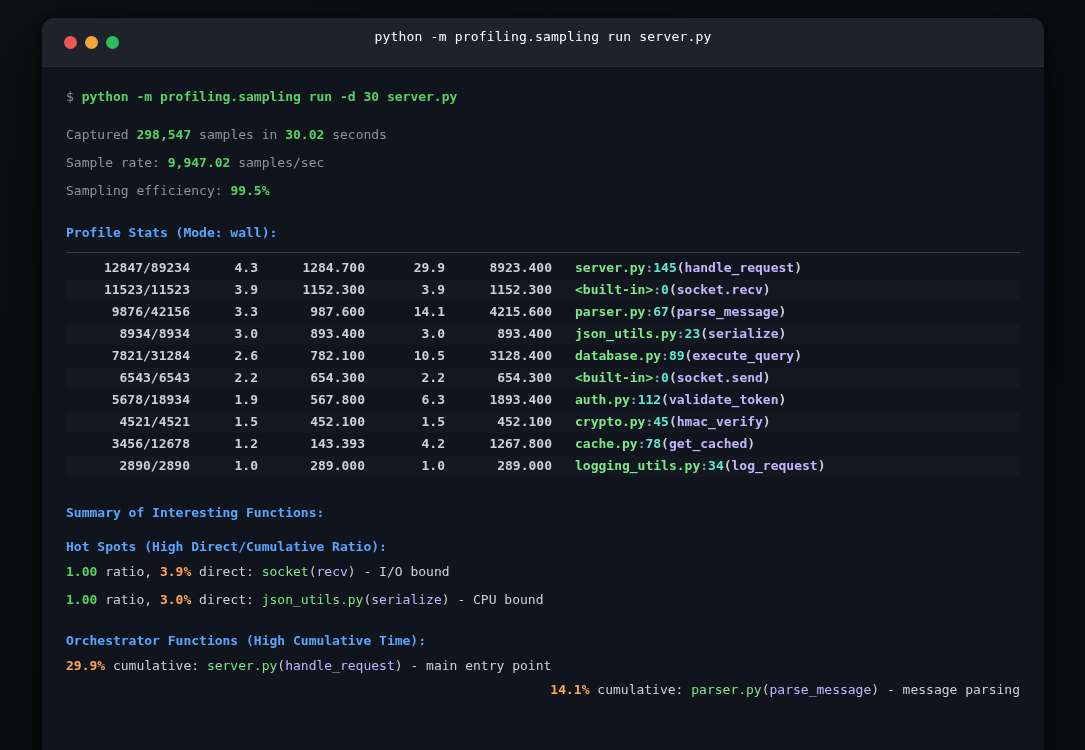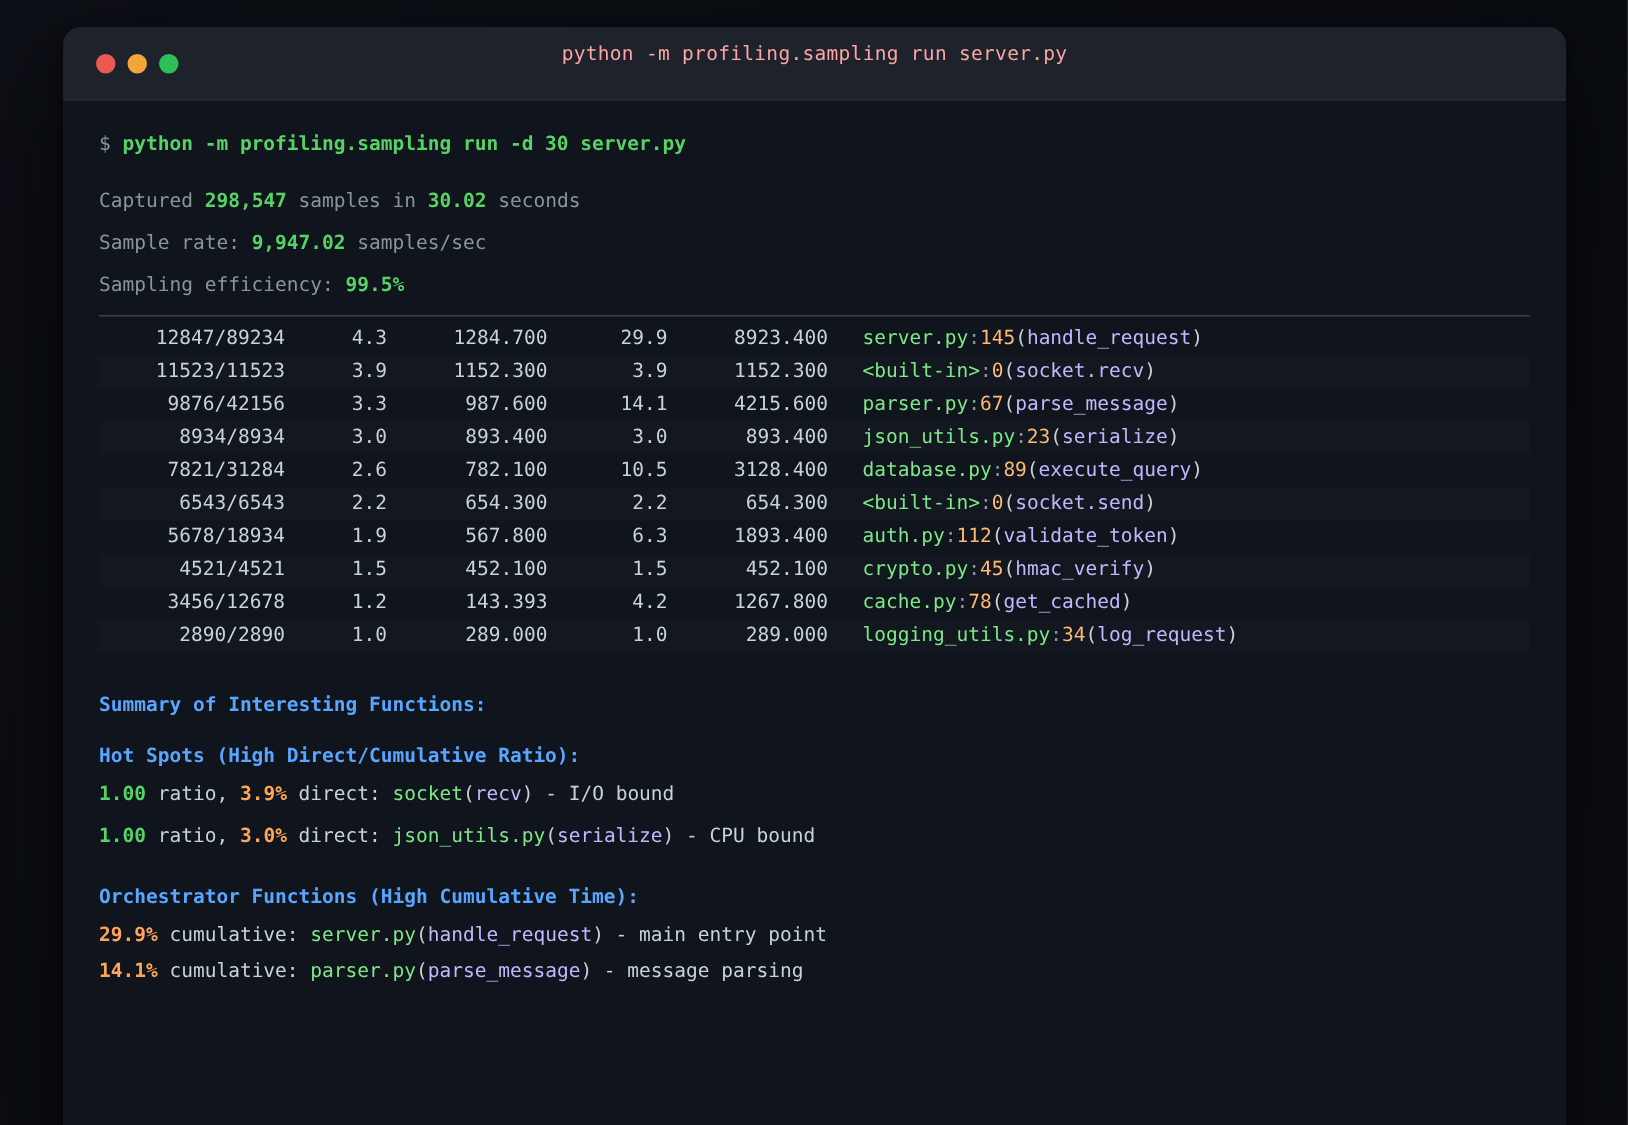--- a/index.html
+++ b/index.html
@@ -31,55 +31,55 @@
     display: flex; align-items: center; gap: 8px;
   }
   .dot { width: 13px; height: 13px; border-radius: 50%; }
   .dot.red    { background: #ea5a52; }
   .dot.yellow { background: #f2a63a; }
   .dot.green  { background: #2ebd58; }
   .title {
     position: absolute;
     left: 0; right: 0; top: 0; height: 36px;
     display: flex; align-items: center; justify-content: center;
-    color: #fca5a5;
+    color: #ffffff;
     letter-spacing: 0.2px;
   }
   .term {
     padding: 20px 24px 0 24px;
     color: #c9d1d9;
   }
   .line { line-height: 20px; white-space: nowrap; }
 
   
   .gy { color: #8b949e; }                          
   .wh { color: #c9d1d9; }                          
   .vg { color: #56d364; font-weight: bold; }       
   .fg { color: #7ee787; }                          
   .og { color: #ffa657; font-weight: bold; }       
-  .ln { color: #fdba74; }                          
+  .ln { color: #5eead4; }                          
   .hb { color: #58a6ff; font-weight: bold; }       
   .fu { color: #c4b5fd; }                          
   .pu { color: #c9d1d9; }                          
 
   
   .m-cmd   { margin-top: 0;  }
   .m-cap   { margin-top: 18px; }
   .m-sm    { margin-top: 8px;  }
   .m-prof  { margin-top: 22px; }
   .m-cols  { margin-top: 2px;  }
   .sep     { margin-top: 9px; border-top: 1px solid #3a414c; width: 954px; }
-  .m-rows  { margin-top: 4px; }
+  .m-rows  { margin-top: 4px; font-weight: bold; }
   .m-summ  { margin-top: 26px; }
   .m-hot   { margin-top: 14px; }
   .m-item1 { margin-top: 5px;  }
   .m-item  { margin-top: 8px;  }
   .m-orch  { margin-top: 21px; }
   .m-o1    { margin-top: 5px;  }
-  .m-o2    { margin-top: 4px;  }
+  .m-o2    { margin-top: 4px; text-align: right;  }
 
   
   .trow { display: flex; height: 22px; line-height: 22px; white-space: pre; }
   .trow.alt { background: rgba(255,255,255,0.015); }
   .c  { flex: none; text-align: right; }
   .c1 { width: 124px; }
   .c2 { width: 68px;  }
   .c3 { width: 107px; }
   .c4 { width: 80px;  }
   .c5 { width: 107px; }
@@ -118,20 +118,21 @@
       <span class="gy">Sample rate:</span>
       <span class="vg">9,947.02</span>
       <span class="gy">samples/sec</span>
     </div>
 
     <div class="line m-sm">
       <span class="gy">Sampling efficiency:</span>
       <span class="vg">99.5%</span>
     </div>
 
+    <div class="line m-prof hb">Profile Stats (Mode: wall):</div>
     <div class="sep"></div>
 
     <div class="m-rows">
       <div class="trow"><span class="c c1 wh">12847/89234</span><span class="c c2 wh">4.3</span><span class="c c3 wh">1284.700</span><span class="c c4 wh">29.9</span><span class="c c5 wh">8923.400</span><span class="c6"><span class="fg">server.py</span><span class="gy">:</span><span class="ln">145</span><span class="pu">(</span><span class="fu">handle_request</span><span class="pu">)</span></span></div>
       <div class="trow alt"><span class="c c1 wh">11523/11523</span><span class="c c2 wh">3.9</span><span class="c c3 wh">1152.300</span><span class="c c4 wh">3.9</span><span class="c c5 wh">1152.300</span><span class="c6"><span class="fg">&lt;built-in&gt;</span><span class="gy">:</span><span class="ln">0</span><span class="pu">(</span><span class="fu">socket.recv</span><span class="pu">)</span></span></div>
       <div class="trow"><span class="c c1 wh">9876/42156</span><span class="c c2 wh">3.3</span><span class="c c3 wh">987.600</span><span class="c c4 wh">14.1</span><span class="c c5 wh">4215.600</span><span class="c6"><span class="fg">parser.py</span><span class="gy">:</span><span class="ln">67</span><span class="pu">(</span><span class="fu">parse_message</span><span class="pu">)</span></span></div>
       <div class="trow alt"><span class="c c1 wh">8934/8934</span><span class="c c2 wh">3.0</span><span class="c c3 wh">893.400</span><span class="c c4 wh">3.0</span><span class="c c5 wh">893.400</span><span class="c6"><span class="fg">json_utils.py</span><span class="gy">:</span><span class="ln">23</span><span class="pu">(</span><span class="fu">serialize</span><span class="pu">)</span></span></div>
       <div class="trow"><span class="c c1 wh">7821/31284</span><span class="c c2 wh">2.6</span><span class="c c3 wh">782.100</span><span class="c c4 wh">10.5</span><span class="c c5 wh">3128.400</span><span class="c6"><span class="fg">database.py</span><span class="gy">:</span><span class="ln">89</span><span class="pu">(</span><span class="fu">execute_query</span><span class="pu">)</span></span></div>
       <div class="trow alt"><span class="c c1 wh">6543/6543</span><span class="c c2 wh">2.2</span><span class="c c3 wh">654.300</span><span class="c c4 wh">2.2</span><span class="c c5 wh">654.300</span><span class="c6"><span class="fg">&lt;built-in&gt;</span><span class="gy">:</span><span class="ln">0</span><span class="pu">(</span><span class="fu">socket.send</span><span class="pu">)</span></span></div>
       <div class="trow"><span class="c c1 wh">5678/18934</span><span class="c c2 wh">1.9</span><span class="c c3 wh">567.800</span><span class="c c4 wh">6.3</span><span class="c c5 wh">1893.400</span><span class="c6"><span class="fg">auth.py</span><span class="gy">:</span><span class="ln">112</span><span class="pu">(</span><span class="fu">validate_token</span><span class="pu">)</span></span></div>

